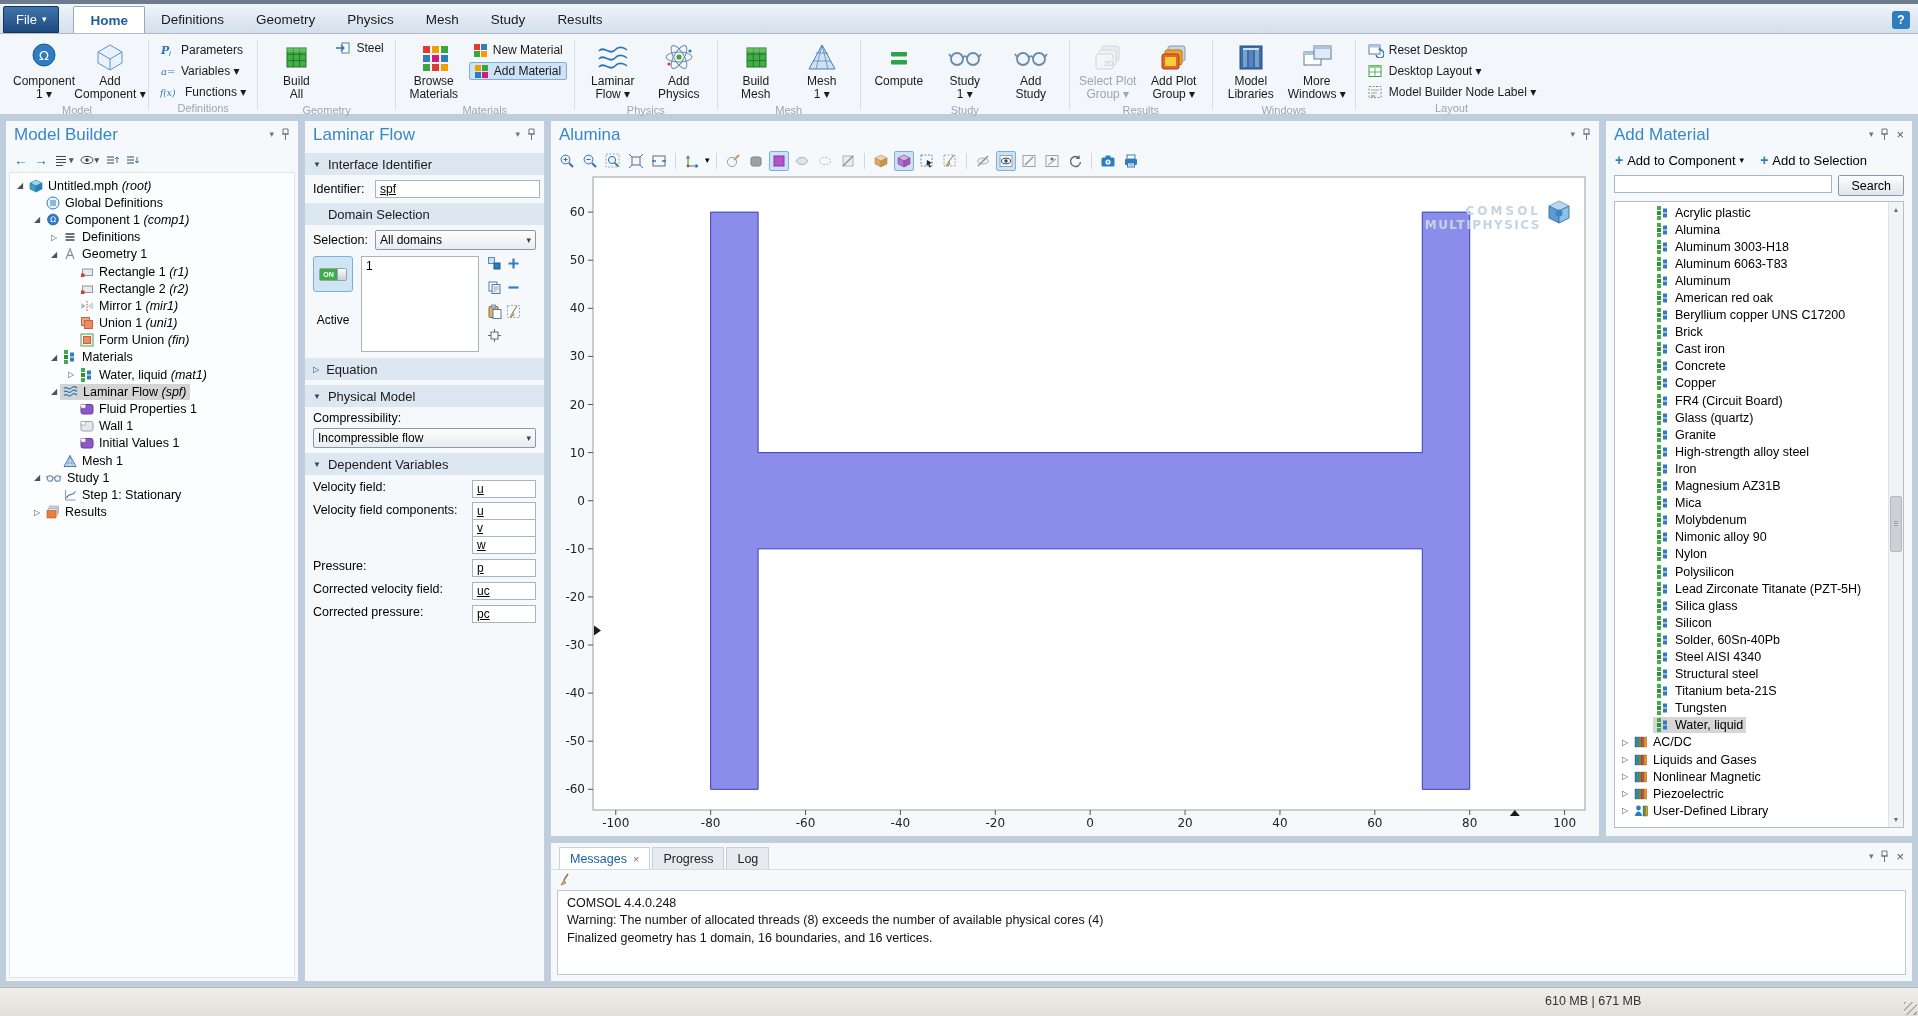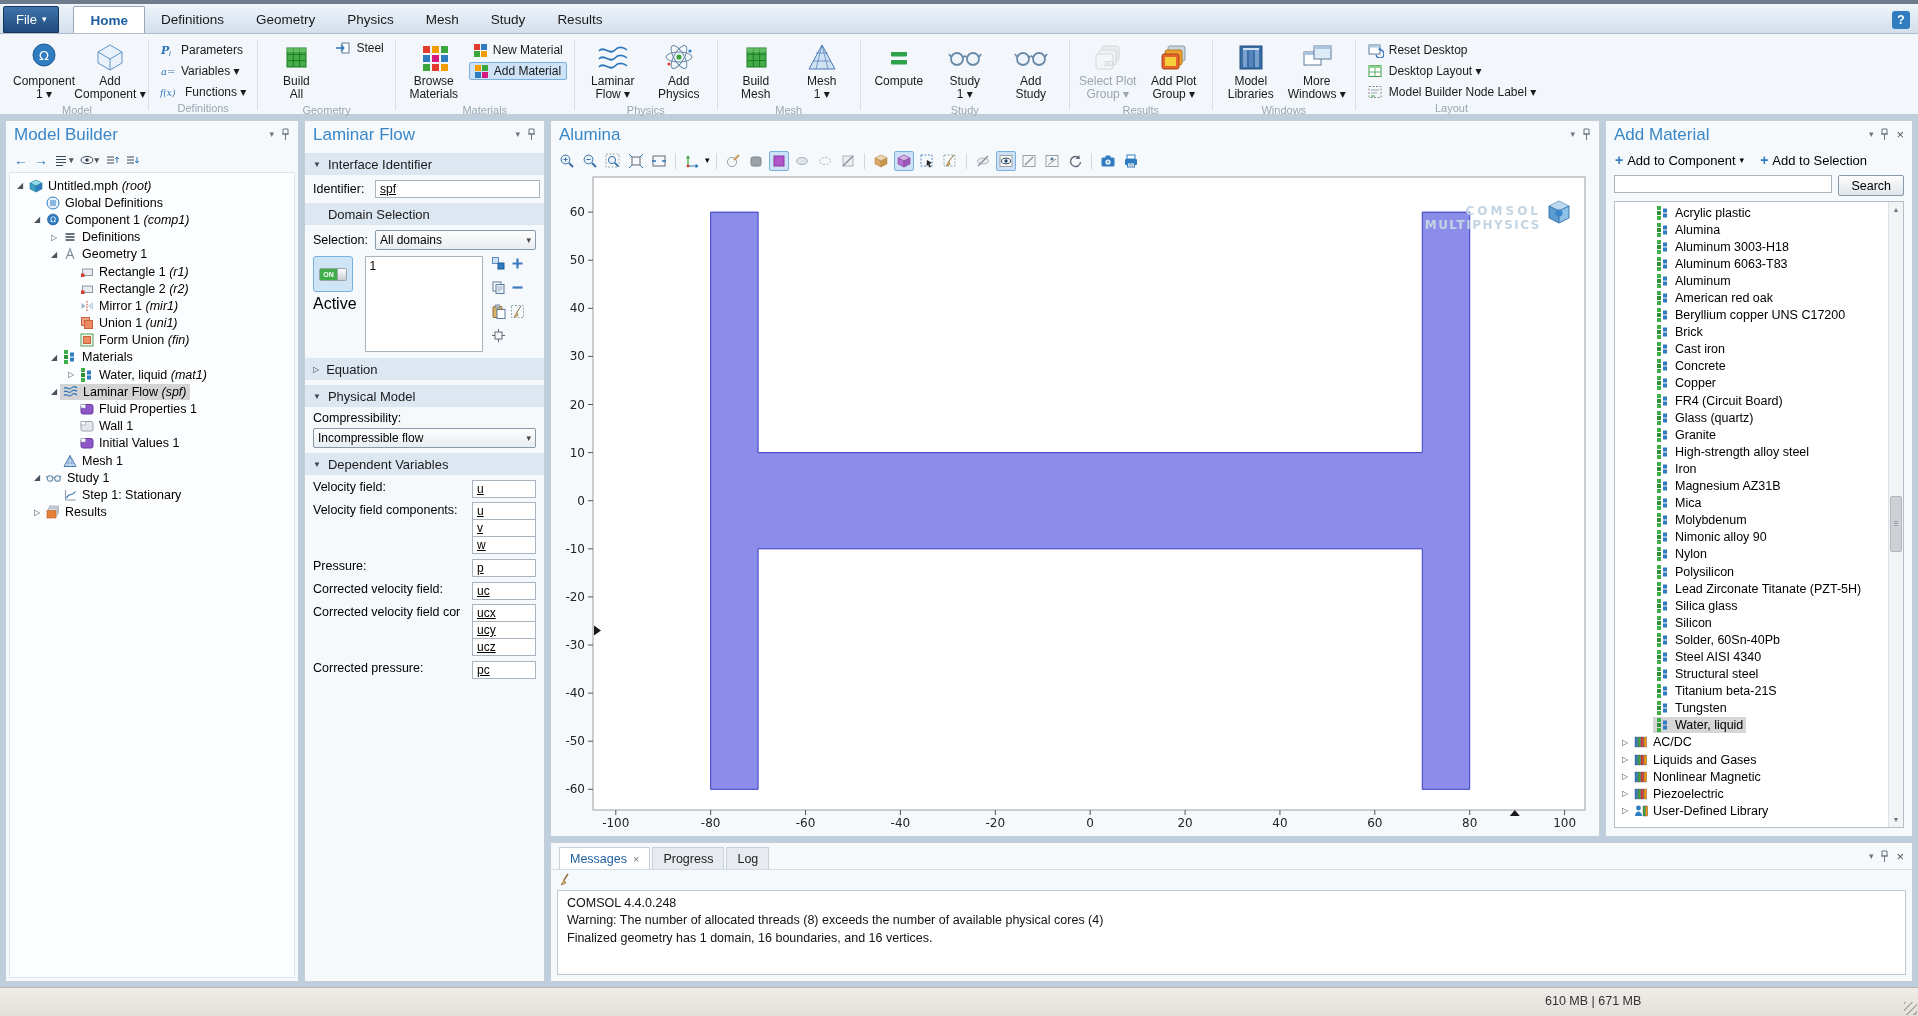--- a/index.html
+++ b/index.html
@@ -835,21 +835,21 @@
           </span>
         </div>
   <div class="domain-grid">
     <div style="text-align:center">
       <div class="active-btn">
               <span class="on-pill">
                 <i>ON</i>
                 <b></b>
               </span>
             </div>
-      <div style="font-size:16px;margin-top:3px">Active</div>
+      <div style="font-size:12px;margin-top:21px">Active</div>
     </div>
     <div class="dlist">
             <div>1</div>
           </div>
     <div class="selcol">
       <div class="col">
               <span><span class="icon">
                   <svg width="15" height="15" viewBox="0 0 15 15">
                     <rect x="1.5" y="1.5" width="6" height="6" fill="#cfe0f2" stroke="#5a8ac0"></rect>
                     <rect x="7" y="7" width="6" height="6" fill="#2f7cc0" stroke="#1d5a94"></rect>
@@ -929,28 +929,20 @@
             <input class="txt dep-field" value="w" style="">
           </span>
     </div>
     <div class="srow" style="align-items:flex-start">
       <span class="lbl dep-lbl">Pressure:</span>
       <span class=""><input class="txt dep-field" value="p" style=""></span>
     </div>
     <div class="srow" style="align-items:flex-start">
       <span class="lbl dep-lbl">Corrected velocity field:</span>
       <span class=""><input class="txt dep-field" value="uc" style=""></span>
-    </div>
-    <div class="srow" style="align-items:flex-start">
-      <span class="lbl dep-lbl">Corrected velocity field cor</span>
-      <span class="multi">
-            <input class="txt dep-field" value="ucx" style="">
-            <input class="txt dep-field" value="ucy" style="">
-            <input class="txt dep-field" value="ucz" style="">
-          </span>
     </div>
     <div class="srow" style="align-items:flex-start">
       <span class="lbl dep-lbl">Corrected pressure:</span>
       <span class=""><input class="txt dep-field" value="pc" style=""></span>
     </div>
 </div>
   </div>
 
   <div class="center">
     <div class="center-top">

